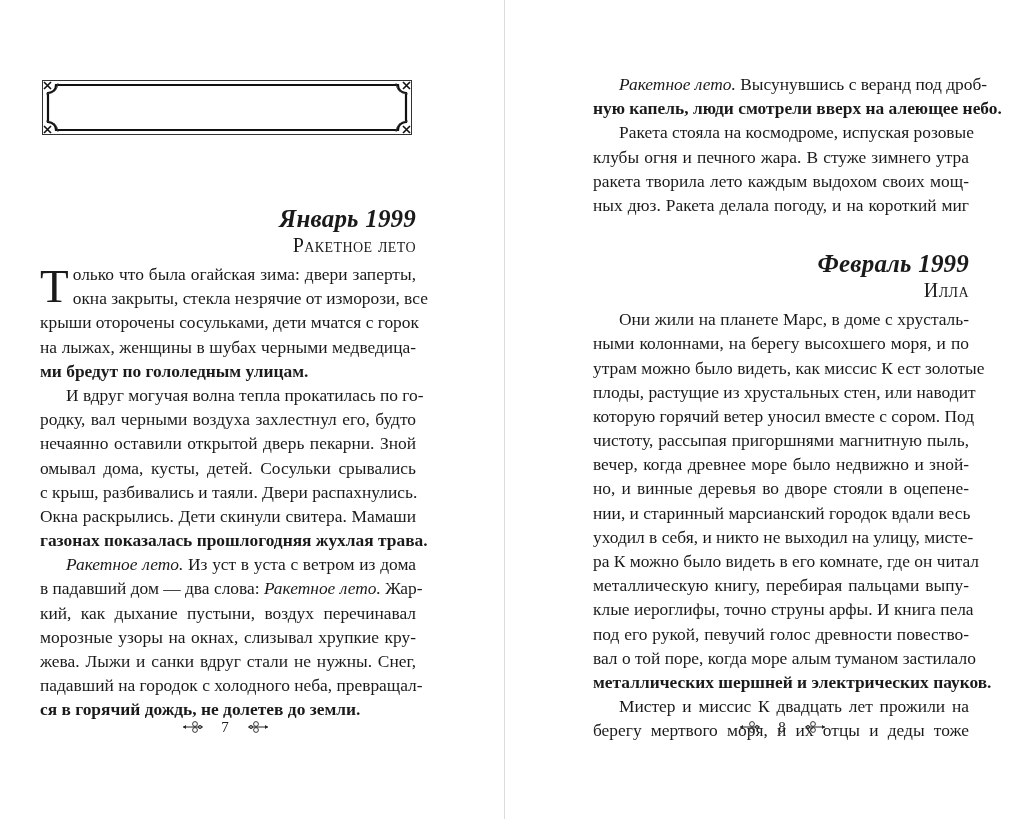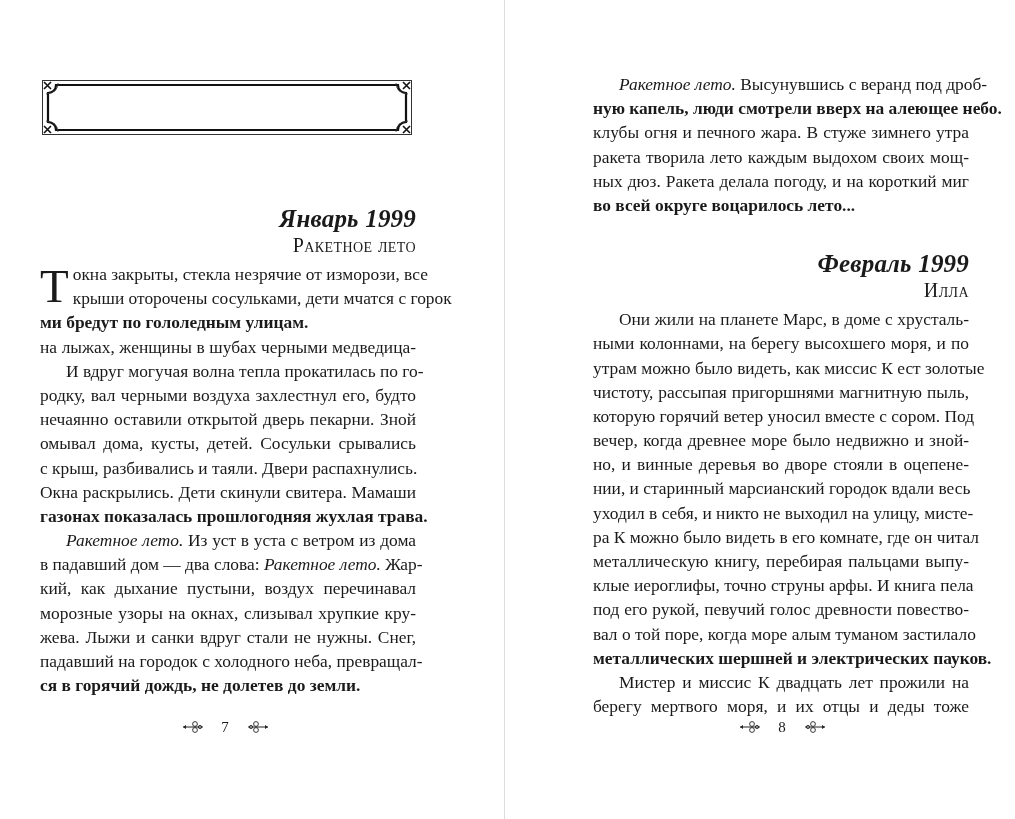--- a/index.html
+++ b/index.html
@@ -80,24 +80,25 @@
       </g>
     </svg>
   </div>
 
   <div class="col col-left">
     <div class="chapter-date">Январь 1999</div>
     <div class="chapter-title">Ракетное лето</div>
 
     <div>
       <span class="dropcap">Т</span>
+      <span class="dl">олько что была огайская зима: двери заперты,</span>
       <span class="dl">окна закрыты, стекла незрячие от изморози, все</span>
       <span class="line">крыши оторочены сосульками, дети мчатся с горок</span>
+      <span class="line">на лыжах, женщины в шубах черными медведица-</span>
       <span class="line last">ми бредут по гололедным улицам.</span>
-      <span class="line">на лыжах, женщины в шубах черными медведица-</span>
     </div>
 
     <div>
       <span class="line indent">И вдруг могучая волна тепла прокатилась по го-</span>
       <span class="line">родку, вал черными воздуха захлестнул его, будто</span>
       <span class="line">нечаянно оставили открытой дверь пекарни. Зной</span>
       <span class="line">омывал дома, кусты, детей. Сосульки срывались</span>
       <span class="line">с крыш, разбивались и таяли. Двери распахнулись.</span>
       <span class="line">Окна раскрылись. Дети скинули свитера. Мамаши</span>
       <span class="line last">газонах показалась прошлогодняя жухлая трава.</span>
@@ -138,37 +139,38 @@
 </div>
 
 <div class="page page-right">
   <div class="col col-right">
     <div>
       <span class="line indent"><em>Ракетное лето.</em><span> Высунувшись с веранд под дроб-</span></span>
       <span class="line last">ную капель, люди смотрели вверх на алеющее небо.</span>
     </div>
 
     <div>
+      <span class="line indent">Ракета стояла на космодроме, испуская розовые</span>
       <span class="line">клубы огня и печного жара. В стуже зимнего утра</span>
       <span class="line">ракета творила лето каждым выдохом своих мощ-</span>
       <span class="line">ных дюз. Ракета делала погоду, и на короткий миг</span>
-      <span class="line last">во всей округе воцарилось лето...</span>
     </div>
 
     <div class="section-gap"></div>
 
     <div class="chapter-date">Февраль 1999</div>
     <div class="chapter-title">Илла</div>
 
     <div>
       <span class="line indent">Они жили на планете Марс, в доме с хрусталь-</span>
       <span class="line">ными колоннами, на берегу высохшего моря, и по</span>
       <span class="line">утрам можно было видеть, как миссис К ест золотые</span>
+      <span class="line">плоды, растущие из хрустальных стен, или наводит</span>
+      <span class="line">которую горячий ветер уносил вместе с сором. Под</span>
       <span class="line">чистоту, рассыпая пригоршнями магнитную пыль,</span>
-      <span class="line">которую горячий ветер уносил вместе с сором. Под</span>
       <span class="line">вечер, когда древнее море было недвижно и зной-</span>
       <span class="line">но, и винные деревья во дворе стояли в оцепене-</span>
       <span class="line">нии, и старинный марсианский городок вдали весь</span>
       <span class="line">уходил в себя, и никто не выходил на улицу, мисте-</span>
       <span class="line">ра К можно было видеть в его комнате, где он читал</span>
       <span class="line">металлическую книгу, перебирая пальцами выпу-</span>
       <span class="line">клые иероглифы, точно струны арфы. И книга пела</span>
       <span class="line">под его рукой, певучий голос древности повество-</span>
       <span class="line">вал о той поре, когда море алым туманом застилало</span>
       <span class="line last">металлических шершней и электрических пауков.</span>

